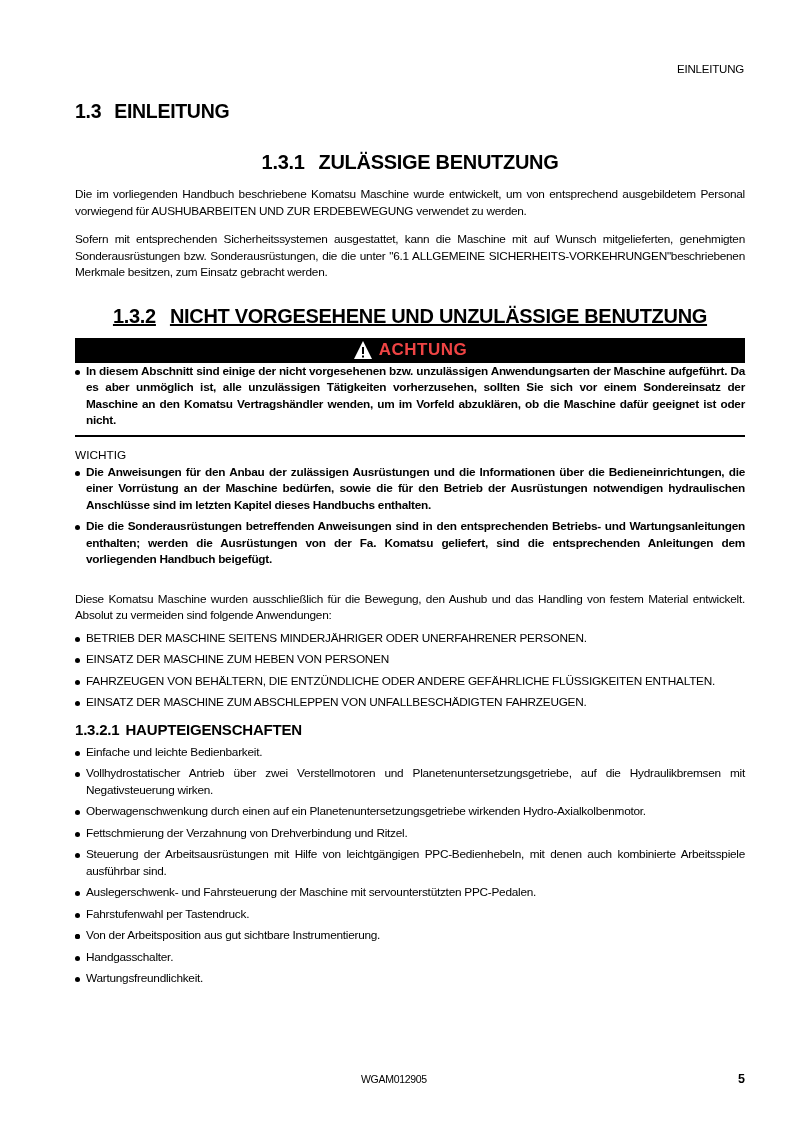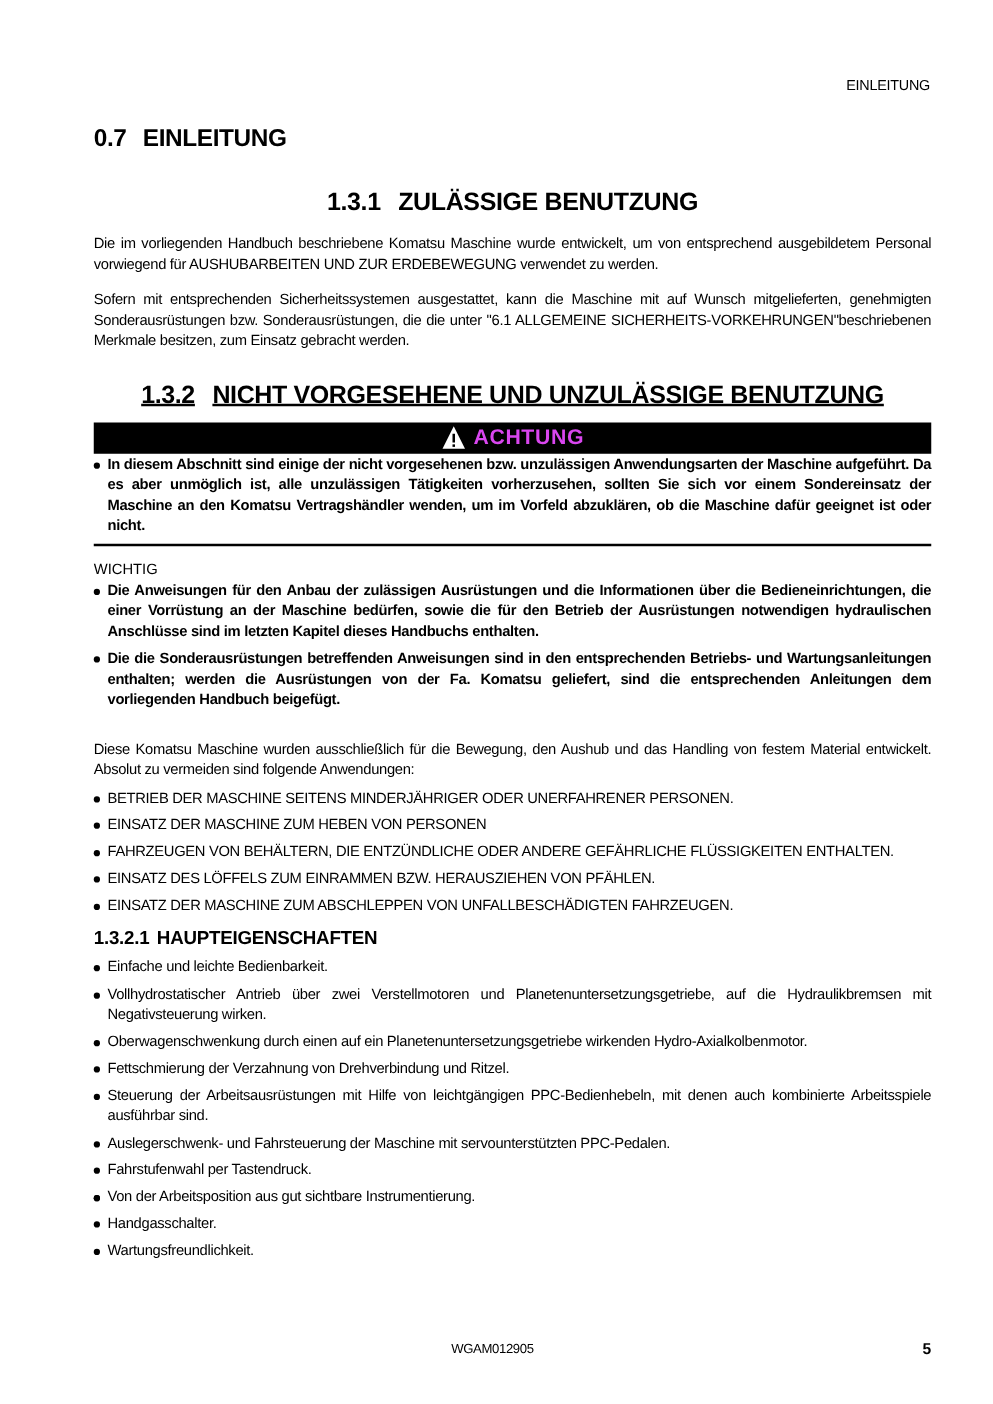--- a/index.html
+++ b/index.html
@@ -7,21 +7,21 @@
          font-family: "Liberation Sans", sans-serif; color: #000; }
   .page-header { position: absolute; top: 63px; right: 50px; font-size: 11.5px; letter-spacing: -0.2px; }
   .content { position: absolute; left: 75px; top: 100px; width: 670px; }
   h1.sec { font-size: 19.5px; font-weight: bold; margin: 0 0 0 0; letter-spacing: -0.3px; }
   h1.sec .num { margin-right: 13px; }
   h2.sub { font-size: 20px; font-weight: bold; margin: 27px 0 10px 0; letter-spacing: -0.3px; text-align: center; }
   h2.sub .num { margin-right: 14px; }
   h3.subsub { font-size: 15px; font-weight: bold; margin: 10px 0 6px 0; letter-spacing: -0.2px; }
   h3.subsub .num { margin-right: 6px; }
   p { font-size: 11.8px; line-height: 16.5px; margin: 12px 0 6px 0; text-align: justify; letter-spacing: -0.25px; }
-  .warn-bar { background: #000; color: #d946ef; height: 25px; display: flex; align-items: center; justify-content: center;
+  .warn-bar { background: #000; color: #ef4444; height: 25px; display: flex; align-items: center; justify-content: center;
               margin-top: 9px; font-size: 17px; font-weight: bold; letter-spacing: 0.5px; }
   .warn-bar .tri { display: inline-block; width: 20px; height: 20px; margin-right: 6px; }
   ul.blist { list-style: none; padding: 0; margin: 0; }
   ul.blist li { position: relative; padding-left: 11px; font-size: 11.8px; line-height: 16.5px; margin-bottom: 5px;
                 text-align: justify; letter-spacing: -0.25px; }
   ul.blist li .dot { position: absolute; left: 0; top: 7px; width: 5px; height: 5px; border-radius: 50%; background: #000; }
   ul.bold li { font-weight: bold; }
   .warn-list { margin-top: 3px; }
   .rule { height: 2px; background: #000; margin: 6px 0 11px 0; }
   .wichtig { font-size: 11.8px; margin: 0 0 2px 0; }
@@ -30,21 +30,21 @@
   .footer-page { position: absolute; top: 1072px; right: 49px; font-size: 12.5px; font-weight: bold; }
 </style>
 </head>
 <body>
 
 <div class="page-header">EINLEITUNG</div>
 
 <div class="content">
 
   <h1 class="sec">
-    <span class="num">0.7</span><span>EINLEITUNG</span>
+    <span class="num">1.3</span><span>EINLEITUNG</span>
   </h1>
 
   <h2 class="sub" style="margin-top:28px;">
     <span class="num">1.3.1</span><span>ZULÄSSIGE BENUTZUNG</span>
   </h2>
   <p>Die im vorliegenden Handbuch beschriebene Komatsu Maschine wurde entwickelt, um von entsprechend ausgebildetem Personal vorwiegend für AUSHUBARBEITEN UND ZUR ERDEBEWEGUNG verwendet zu werden.</p>
   <p>Sofern mit entsprechenden Sicherheitssystemen ausgestattet, kann die Maschine mit auf Wunsch mitgelieferten, genehmigten Sonderausrüstungen bzw. Sonderausrüstungen, die die unter "6.1 ALLGEMEINE SICHERHEITS-VORKEHRUNGEN"beschriebenen Merkmale besitzen, zum Einsatz gebracht werden.</p>
 
   <h2 class="sub" style="margin-top:24px;text-decoration:underline;">
     <span class="num">1.3.2</span><span>NICHT VORGESEHENE UND UNZULÄSSIGE BENUTZUNG</span>
@@ -70,21 +70,20 @@
     <li><span class="dot"></span><span>Die Anweisungen für den Anbau der zulässigen Ausrüstungen und die Informationen über die Bedieneinrichtungen, die einer Vorrüstung an der Maschine bedürfen, sowie die für den Betrieb der Ausrüstungen notwendigen hydraulischen Anschlüsse sind im letzten Kapitel dieses Handbuchs enthalten.</span></li>
     <li><span class="dot"></span><span>Die die Sonderausrüstungen betreffenden Anweisungen sind in den entsprechenden Betriebs- und Wartungsanleitungen enthalten; werden die Ausrüstungen von der Fa. Komatsu geliefert, sind die entsprechenden Anleitungen dem vorliegenden Handbuch beigefügt.</span></li>
   </ul>
   <div class="gap-small"></div>
 
   <p>Diese Komatsu Maschine wurden ausschließlich für die Bewegung, den Aushub und das Handling von festem Material entwickelt. Absolut zu vermeiden sind folgende Anwendungen:</p>
   <ul class="blist">
     <li><span class="dot"></span><span>BETRIEB DER MASCHINE SEITENS MINDERJÄHRIGER ODER UNERFAHRENER PERSONEN.</span></li>
     <li><span class="dot"></span><span>EINSATZ DER MASCHINE ZUM HEBEN VON PERSONEN</span></li>
     <li><span class="dot"></span><span>FAHRZEUGEN VON BEHÄLTERN, DIE ENTZÜNDLICHE ODER ANDERE GEFÄHRLICHE FLÜSSIGKEITEN ENTHALTEN.</span></li>
-    <li><span class="dot"></span><span>EINSATZ DES LÖFFELS ZUM EINRAMMEN BZW. HERAUSZIEHEN VON PFÄHLEN.</span></li>
     <li><span class="dot"></span><span>EINSATZ DER MASCHINE ZUM ABSCHLEPPEN VON UNFALLBESCHÄDIGTEN FAHRZEUGEN.</span></li>
   </ul>
 
   <h3 class="subsub">
     <span class="num">1.3.2.1</span><span>HAUPTEIGENSCHAFTEN</span>
   </h3>
   <ul class="blist">
     <li><span class="dot"></span><span>Einfache und leichte Bedienbarkeit.</span></li>
     <li><span class="dot"></span><span>Vollhydrostatischer Antrieb über zwei Verstellmotoren und Planetenuntersetzungsgetriebe, auf die Hydraulikbremsen mit Negativsteuerung wirken.</span></li>
     <li><span class="dot"></span><span>Oberwagenschwenkung durch einen auf ein Planetenuntersetzungsgetriebe wirkenden Hydro-Axialkolbenmotor.</span></li>

